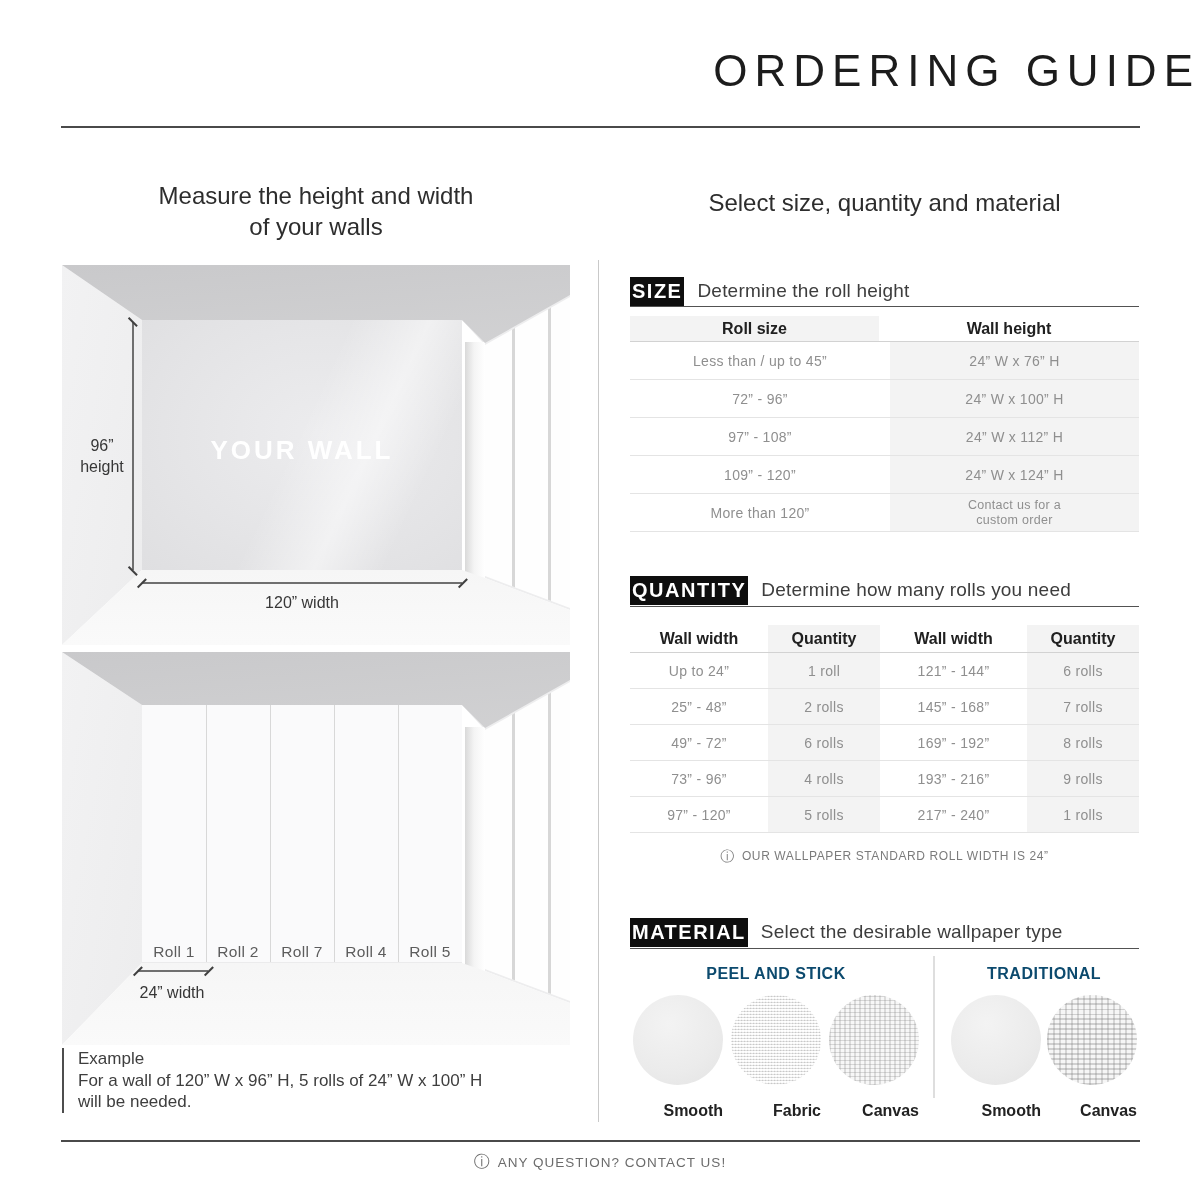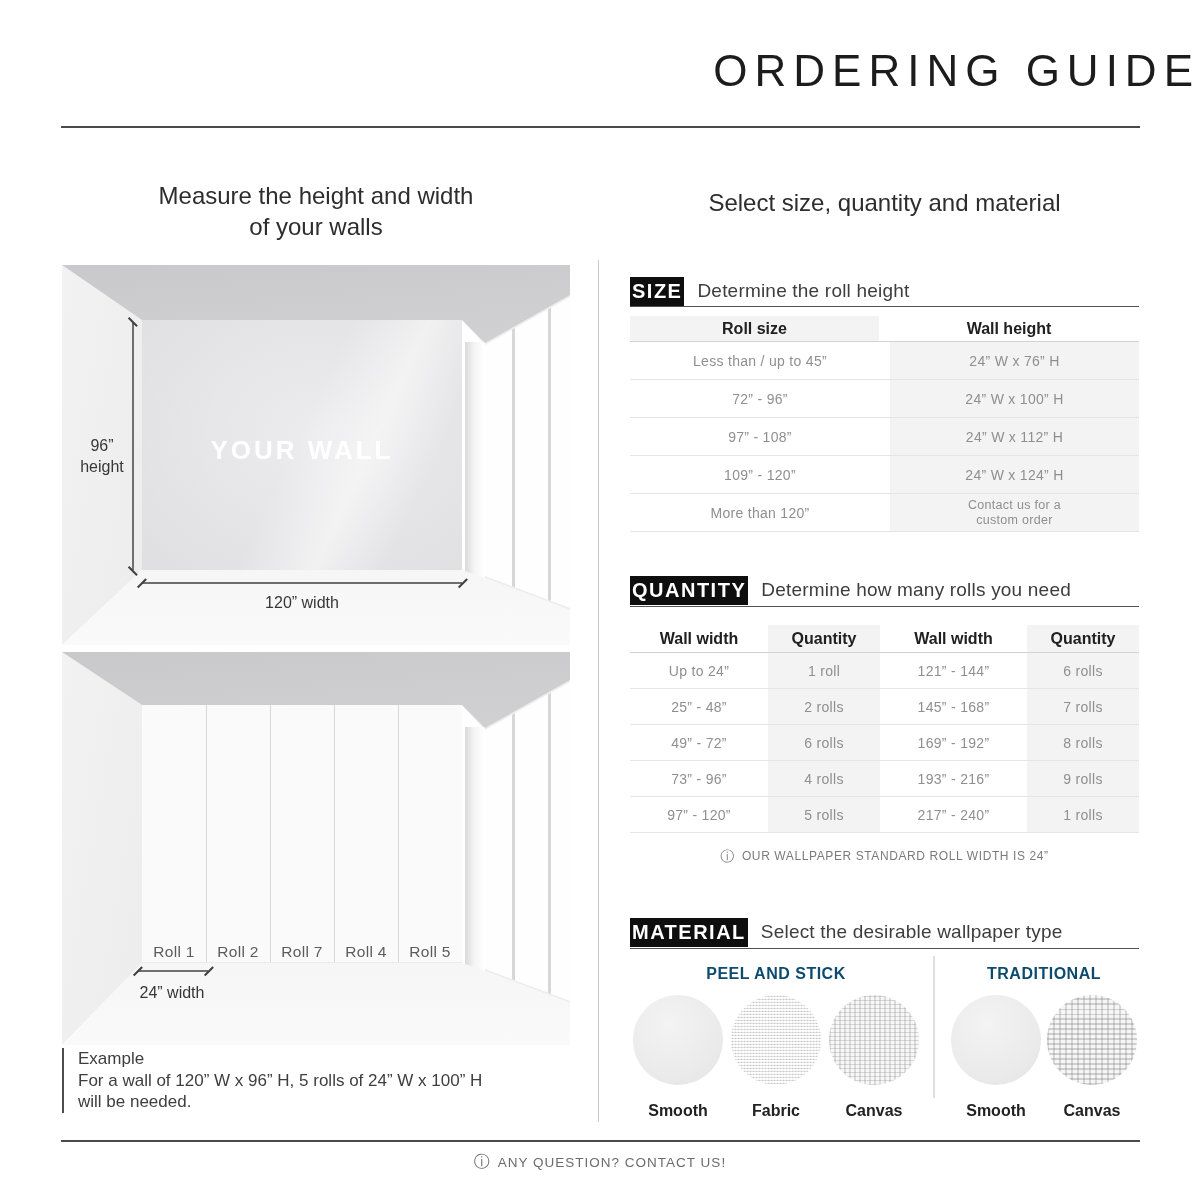--- a/index.html
+++ b/index.html
@@ -114,21 +114,21 @@
   .tex-fabric { background-color:#eeeeee; background-image:
       repeating-linear-gradient(0deg, rgba(255,255,255,.85) 0 1px, rgba(110,110,110,.18) 1px 2px, rgba(255,255,255,.6) 2px 3px),
       repeating-linear-gradient(90deg, rgba(255,255,255,.85) 0 1px, rgba(110,110,110,.14) 1px 2px, rgba(255,255,255,.6) 2px 3px); }
   .tex-canvas { background-color:#f7f7f7; background-image:
       repeating-linear-gradient(0deg, rgba(130,130,130,.28) 0 1px, transparent 1px 4px),
       repeating-linear-gradient(90deg, rgba(130,130,130,.24) 0 2px, transparent 2px 5px); }
   .tex-canvas2 { background-color:#f6f6f6; background-image:
       repeating-linear-gradient(0deg, rgba(120,120,120,.30) 0 1.5px, transparent 1.5px 5px),
       repeating-linear-gradient(90deg, rgba(120,120,120,.26) 0 2px, transparent 2px 6px); }
   .sw1 { left:633px; } .sw2 { left:731px; } .sw3 { left:829px; } .sw4 { left:951px; } .sw5 { left:1047px; }
-  .swatch-label { top:1102px; width:90px; text-align:center; font-size:16px; font-weight:bold; color:#222222; }
+  .swatch-label { top:1102px; width:90px; text-align:right; font-size:16px; font-weight:bold; color:#222222; }
 
   .footer-text { left:0; right:0; top:1154px; display:flex; justify-content:center; align-items:center; gap:7px;
       font-size:13.5px; letter-spacing:1px; color:#6c6c6c; }
   .footer-text .info-glyph { font-size:16px; color:#6c6c6c; }
 </style>
 </head>
 <body>
 
 <div class="abs page-title">ORDERING GUIDE</div>
 <div class="abs top-rule"></div>

